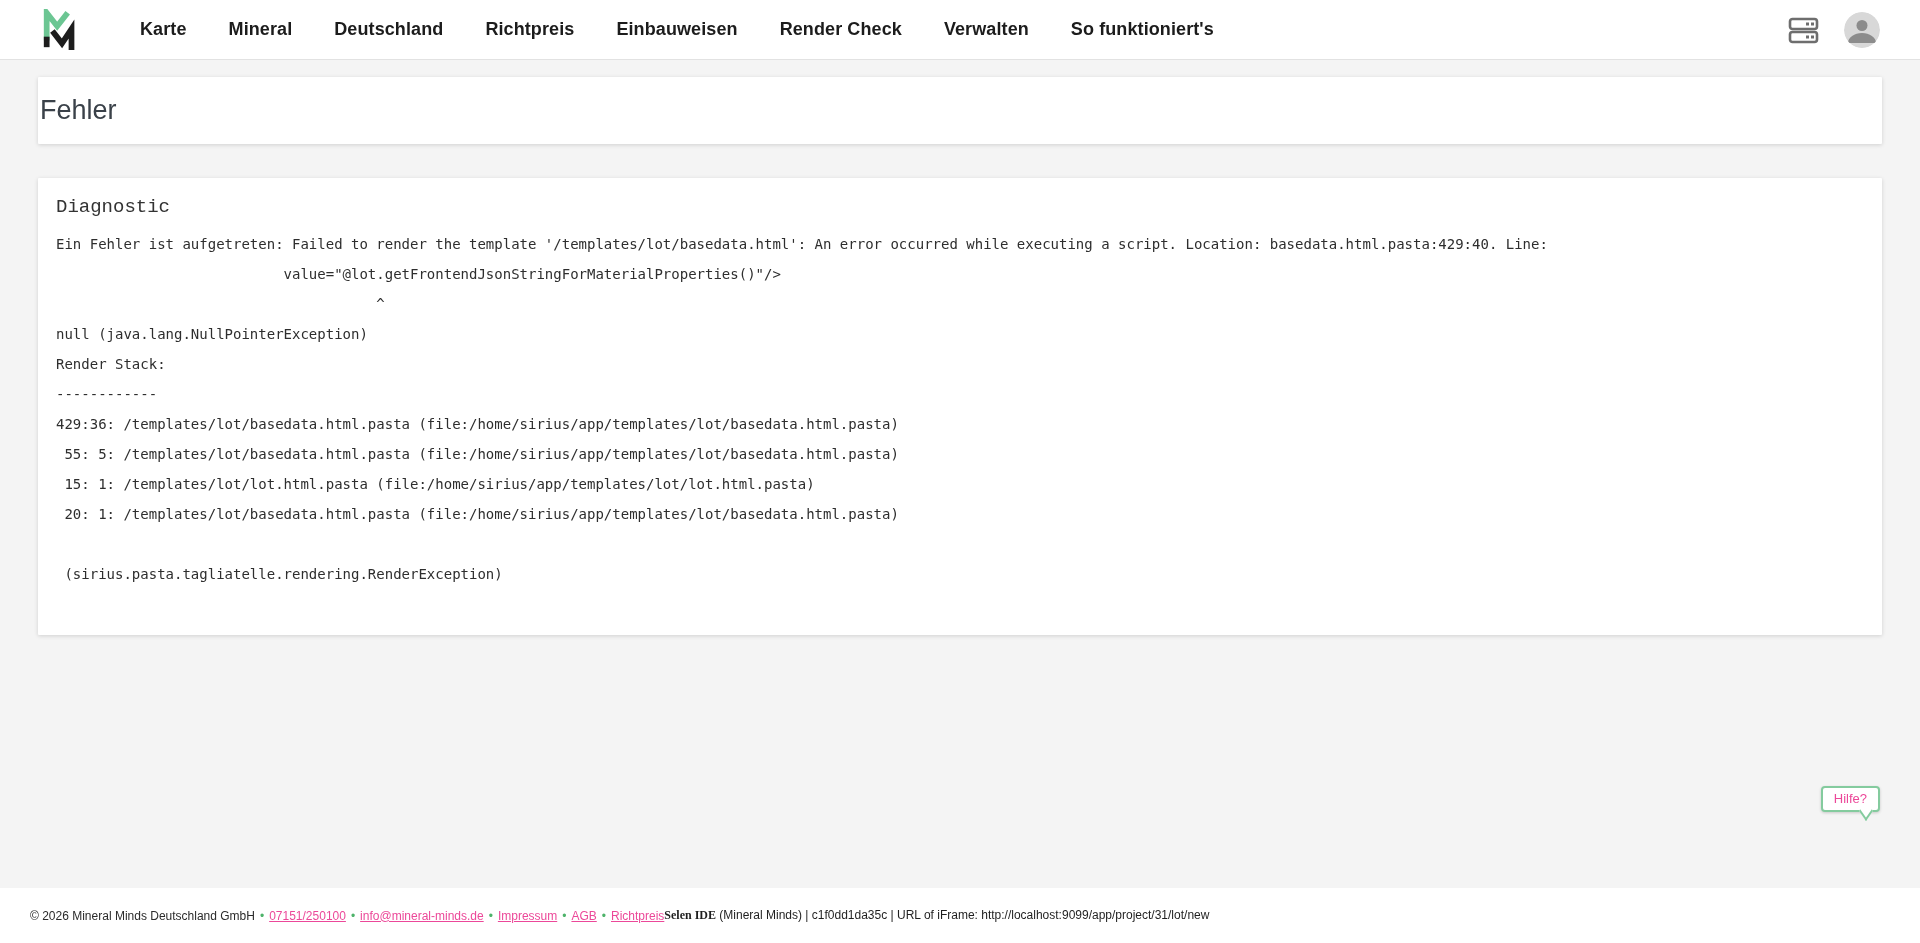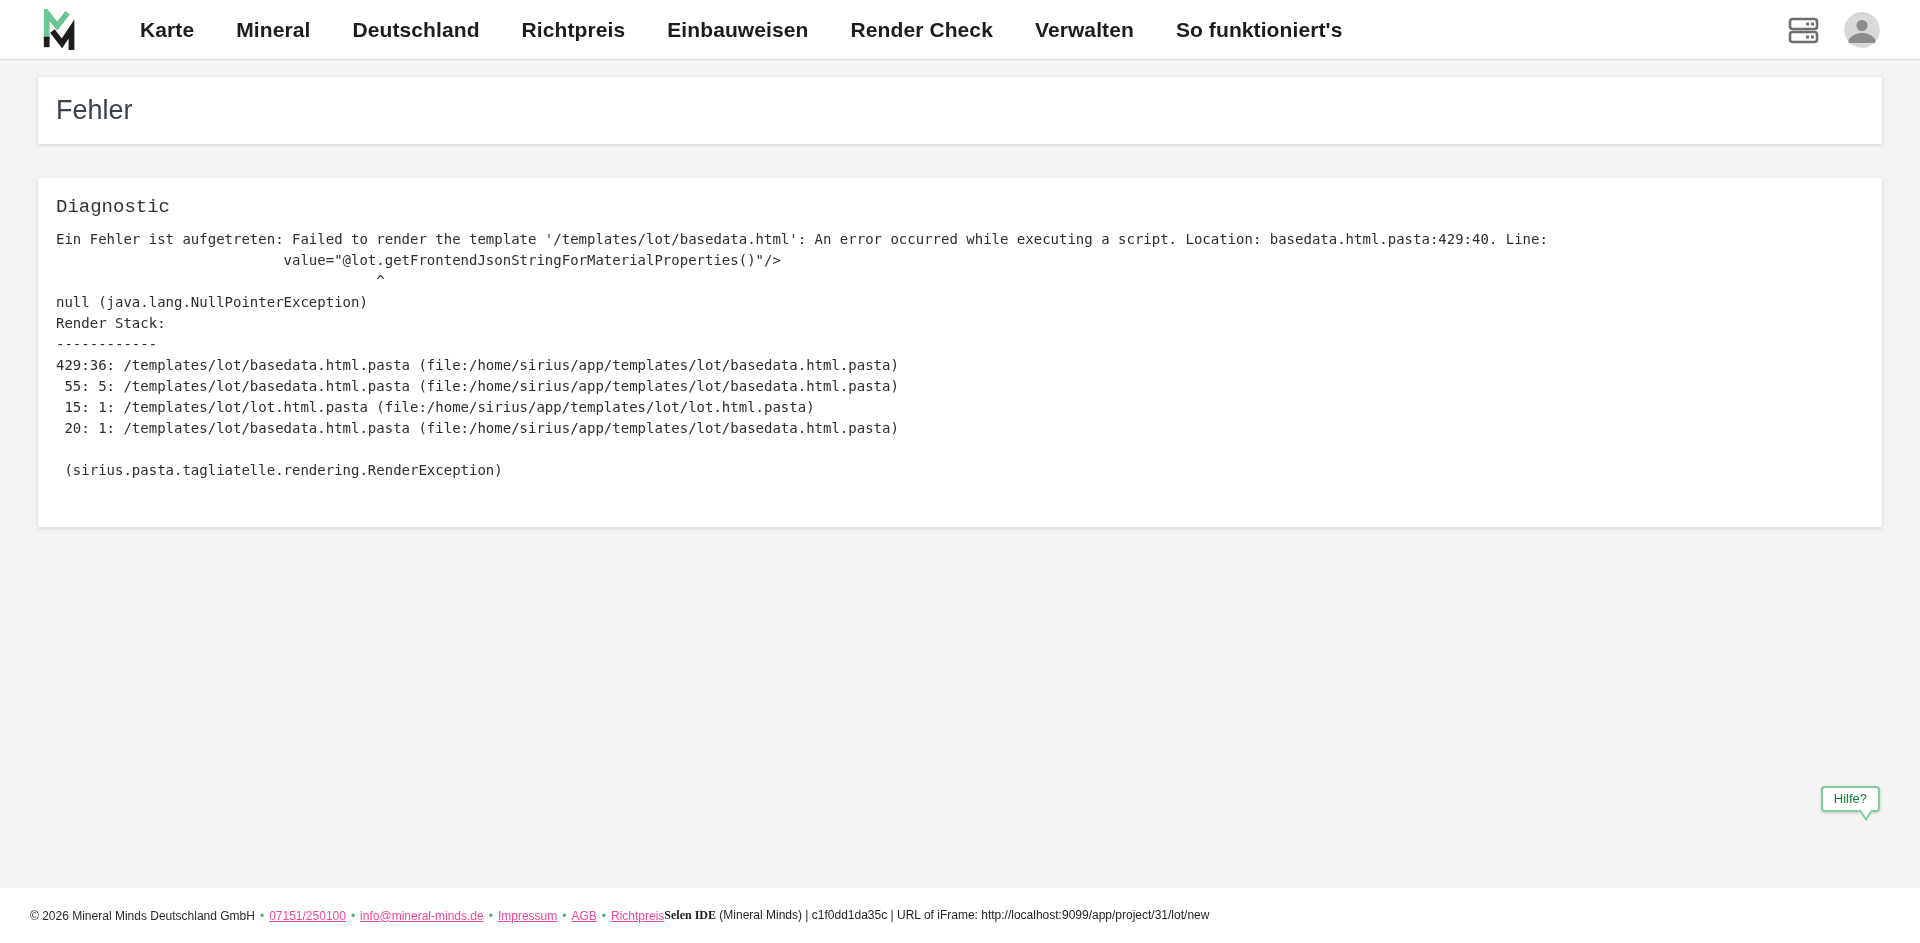--- a/index.html
+++ b/index.html
@@ -19,21 +19,21 @@
     background: #ffffff;
     border-bottom: 1px solid #e2e2e2;
     display: flex;
     align-items: center;
     padding: 0 40px 0 38px;
     flex: 0 0 auto;
   }
   .logo { width: 46px; height: 42px; margin-right: 56px; cursor: pointer; display: flex; align-items: center; }
   .nav-items { display: flex; align-items: center; gap: 42px; }
   .nav-item {
-    font-size: 21px;
+    font-size: 18px;
     font-weight: 600;
     color: #1c1c1c;
     text-decoration: none;
     letter-spacing: 0.1px;
     cursor: pointer;
     white-space: nowrap;
     text-align: center;
   }
   .nav-right { margin-left: auto; display: flex; align-items: center; gap: 24px; }
   .server-icon { display: flex; cursor: pointer; }
@@ -45,58 +45,58 @@
     background: #ffffff;
     margin: 0 38px;
     box-shadow: 0 1px 4px rgba(0,0,0,0.15);
     border-radius: 1px;
   }
   .title-card {
     margin-top: 17px;
     height: 67px;
     display: flex;
     align-items: center;
-    padding: 0 18px;
+    padding: 0 2px;
   }
   .page-title {
     font-size: 27px;
     font-weight: 400;
     color: #3a4149;
   }
   .diag-card {
     margin-top: 34px;
     padding: 18px 18px 46px 18px;
   }
   .diag-heading {
     font-size: 19px;
     font-weight: 400;
     color: #333333;
     margin-bottom: 11px;
     font-family: Liberation Mono, monospace;
   }
   .diag-log {
     font-family: "DejaVu Sans Mono", "Liberation Mono", monospace;
     font-size: 14px;
-    line-height: 21px;
+    line-height: 30px;
     color: #2e2e2e;
     white-space: pre;
   }
 
   
   .help-bubble {
     position: absolute;
     right: 40px;
     bottom: 76px;
     background: #ffffff;
     border: 2px solid #84cb9e;
     border-radius: 4px;
     padding: 3px 11px 4px;
     font-family: "Liberation Sans", sans-serif;
     font-size: 13px;
-    color: #15803d;
+    color: #ec4899;
     cursor: pointer;
     box-shadow: 0 1px 3px rgba(0,0,0,0.18);
   }
   .help-bubble::after {
     content: "";
     position: absolute;
     right: 6px;
     bottom: -7px;
     width: 10px;
     height: 10px;

